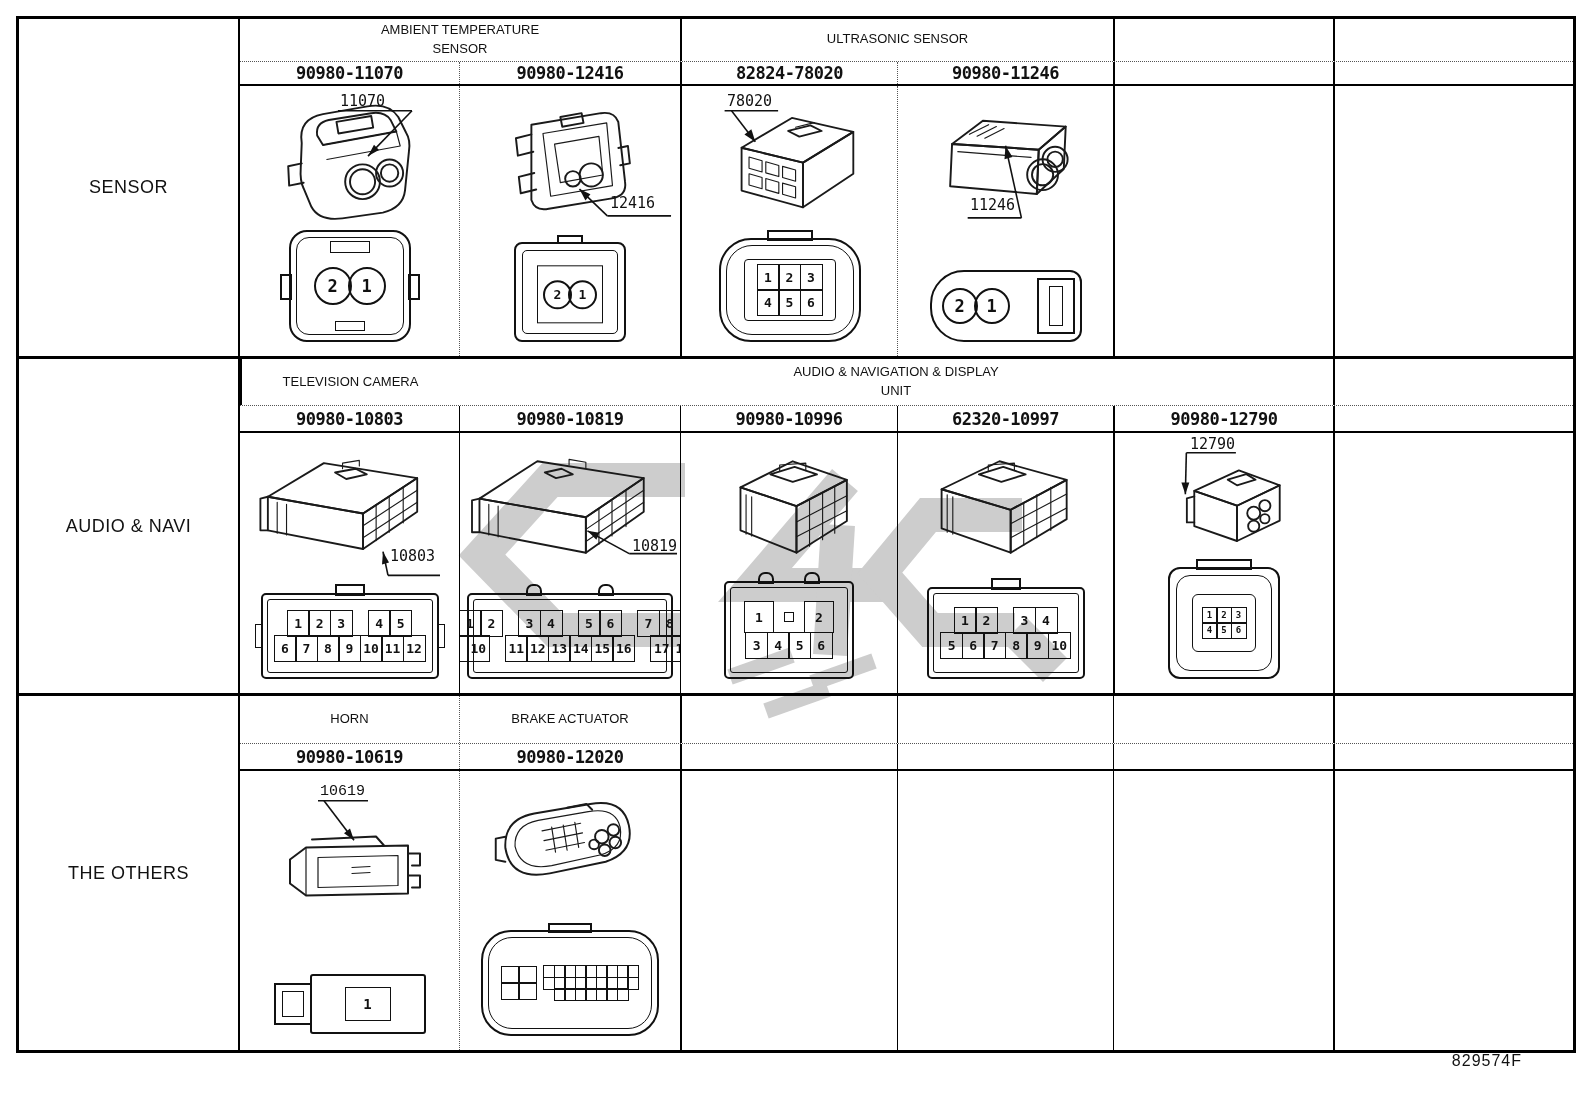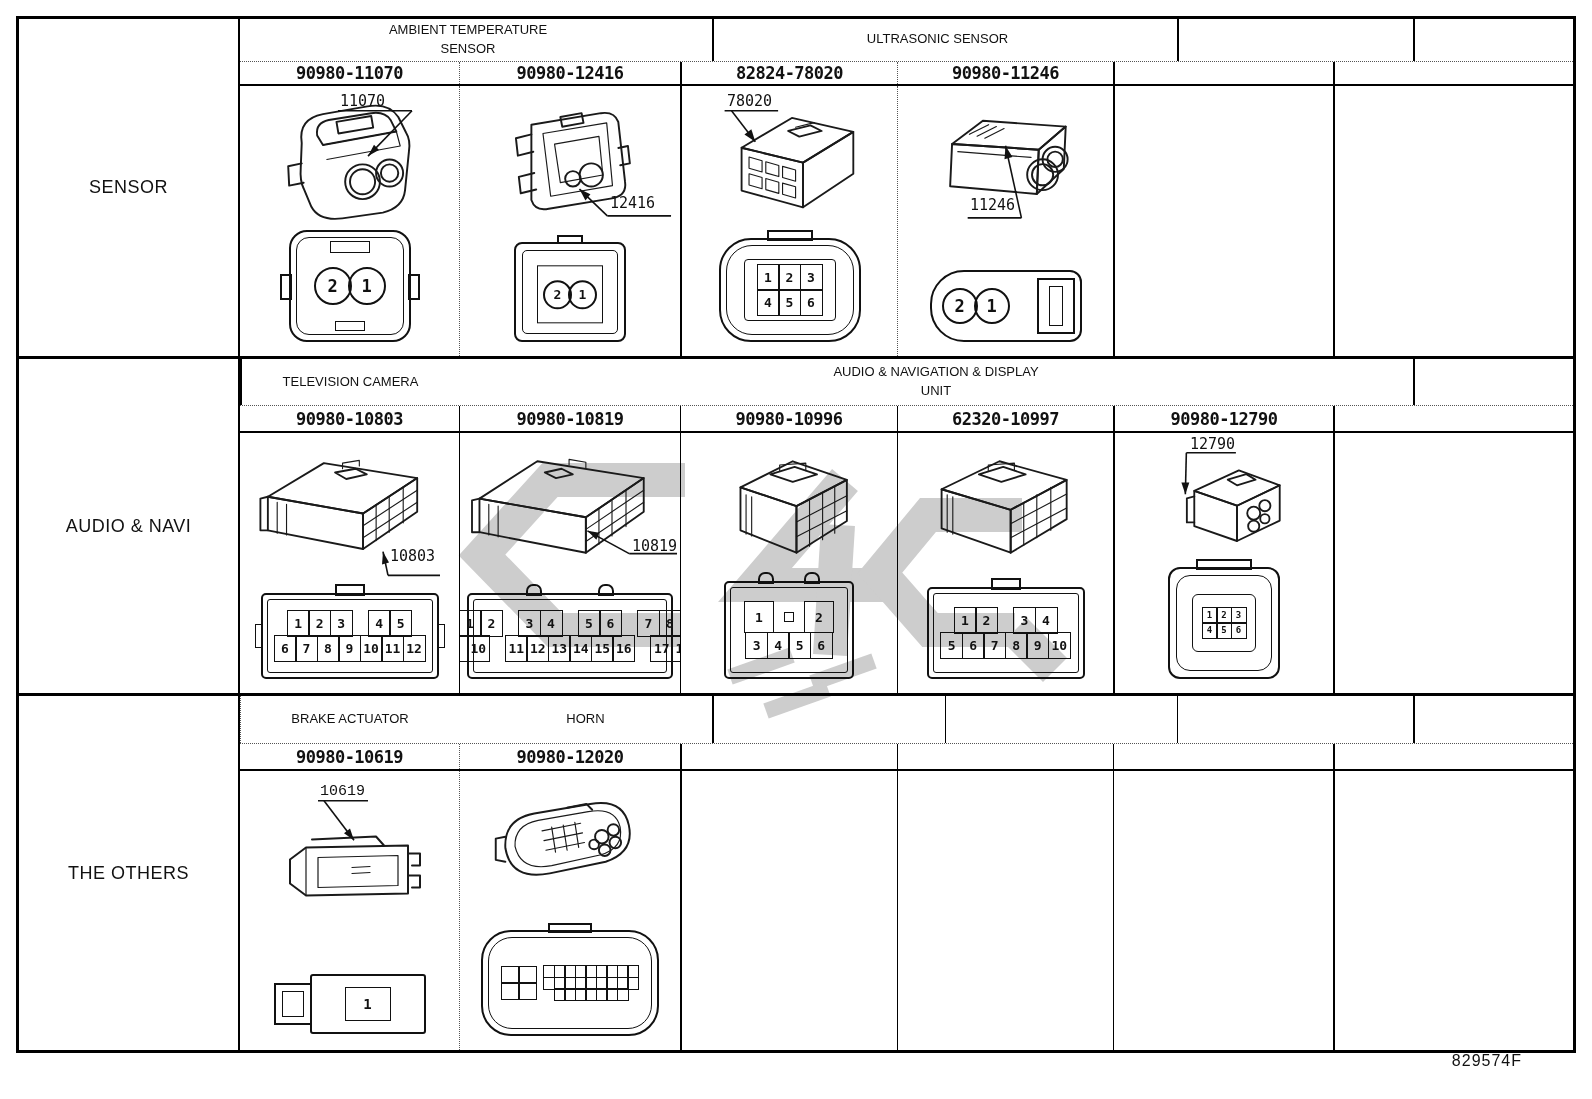--- a/index.html
+++ b/index.html
@@ -10,21 +10,21 @@
   .watermark { position:absolute; left:430px; top:425px; z-index:0; opacity:.5; pointer-events:none; }
 
   
   .ptable { position:absolute; left:16px; top:16px; width:1560px; border:3px solid #000; z-index:1; background:transparent; }
   .section { display:flex; border-top:3px solid #000; }
   .section:first-child { border-top:none; }
   .row-label { width:221px; flex:0 0 221px; border-right:2px solid #000; display:flex; align-items:center; justify-content:center; font-size:18px; letter-spacing:.5px; }
   .row-body { flex:1; display:flex; flex-direction:column; min-width:0; }
 
   .band { display:grid; grid-template-columns:219px 221px 217px 216px 220px 1fr; }
-  .band-header { height:48px; border-bottom:1px dotted #555;gap:16px; }
+  .band-header { height:48px; border-bottom:1px dotted #555; }
   .band-part   { height:27px; border-bottom:2px solid #000; }
   .band-draw   { flex:1; }
 
   .hcell { display:flex; align-items:center; justify-content:center; text-align:center; font-size:13px; line-height:1.45; white-space:pre-line; }
   .pcell { display:flex; align-items:center; justify-content:center; font-family:"DejaVu Sans Mono", monospace; font-weight:bold; font-size:17px; letter-spacing:-.5px; }
   .dcell { position:relative; display:flex; flex-direction:column; align-items:center; justify-content:space-between; padding:4px 0 14px; overflow:hidden; }
   .span2 { grid-column:span 2; } .span4 { grid-column:span 4; }
   .v-dot { border-left:1px dotted #555; }
   .v-thin{ border-left:1px solid #000; }
   .v-med { border-left:2px solid #000; }
@@ -518,22 +518,22 @@
         </div>
       </div>
     </div>
 
     <div class="section sec3">
       <div class="row-label">
         <span>THE OTHERS</span>
       </div>
       <div class="row-body">
         <div class="band band-header">
+          <div class="hcell"><span>HORN</span></div>
           <div class="hcell v-dot"><span>BRAKE ACTUATOR</span></div>
-          <div class="hcell"><span>HORN</span></div>
           <div class="hcell v-med"></div>
           <div class="hcell v-thin"></div>
           <div class="hcell v-thin"></div>
           <div class="hcell v-med"></div>
         </div>
         <div class="band band-part">
           <div class="pcell">90980-10619</div>
           <div class="pcell v-dot">90980-12020</div>
           <div class="pcell v-med"></div>
           <div class="pcell v-thin"></div>

